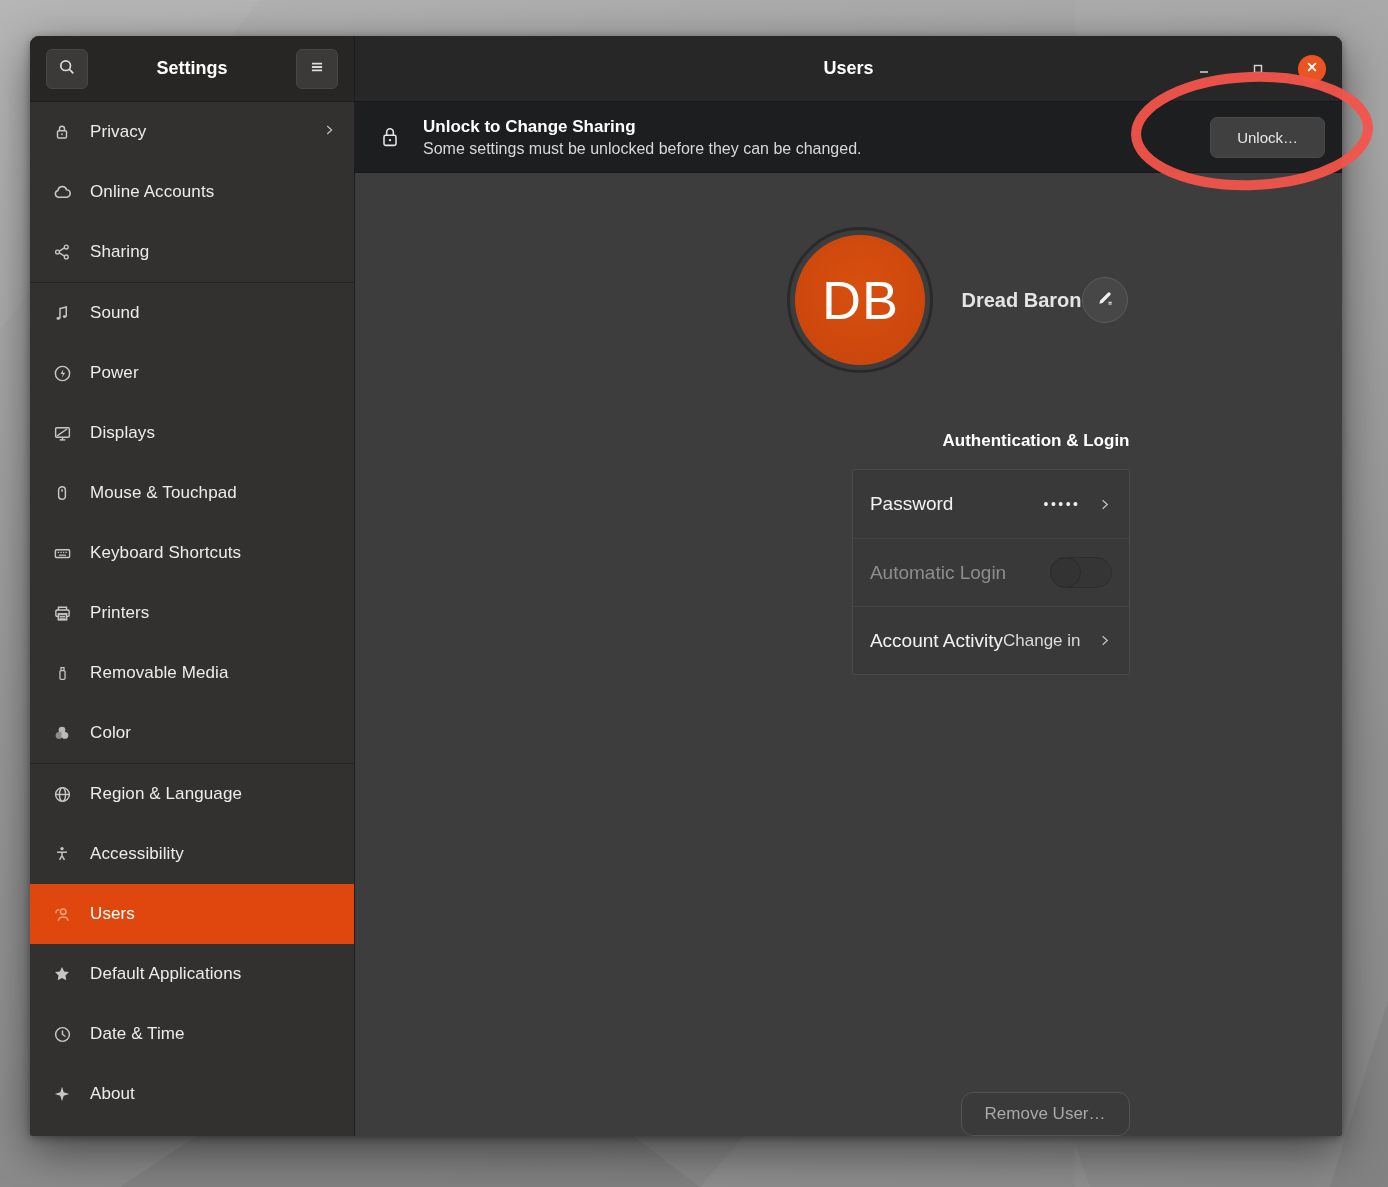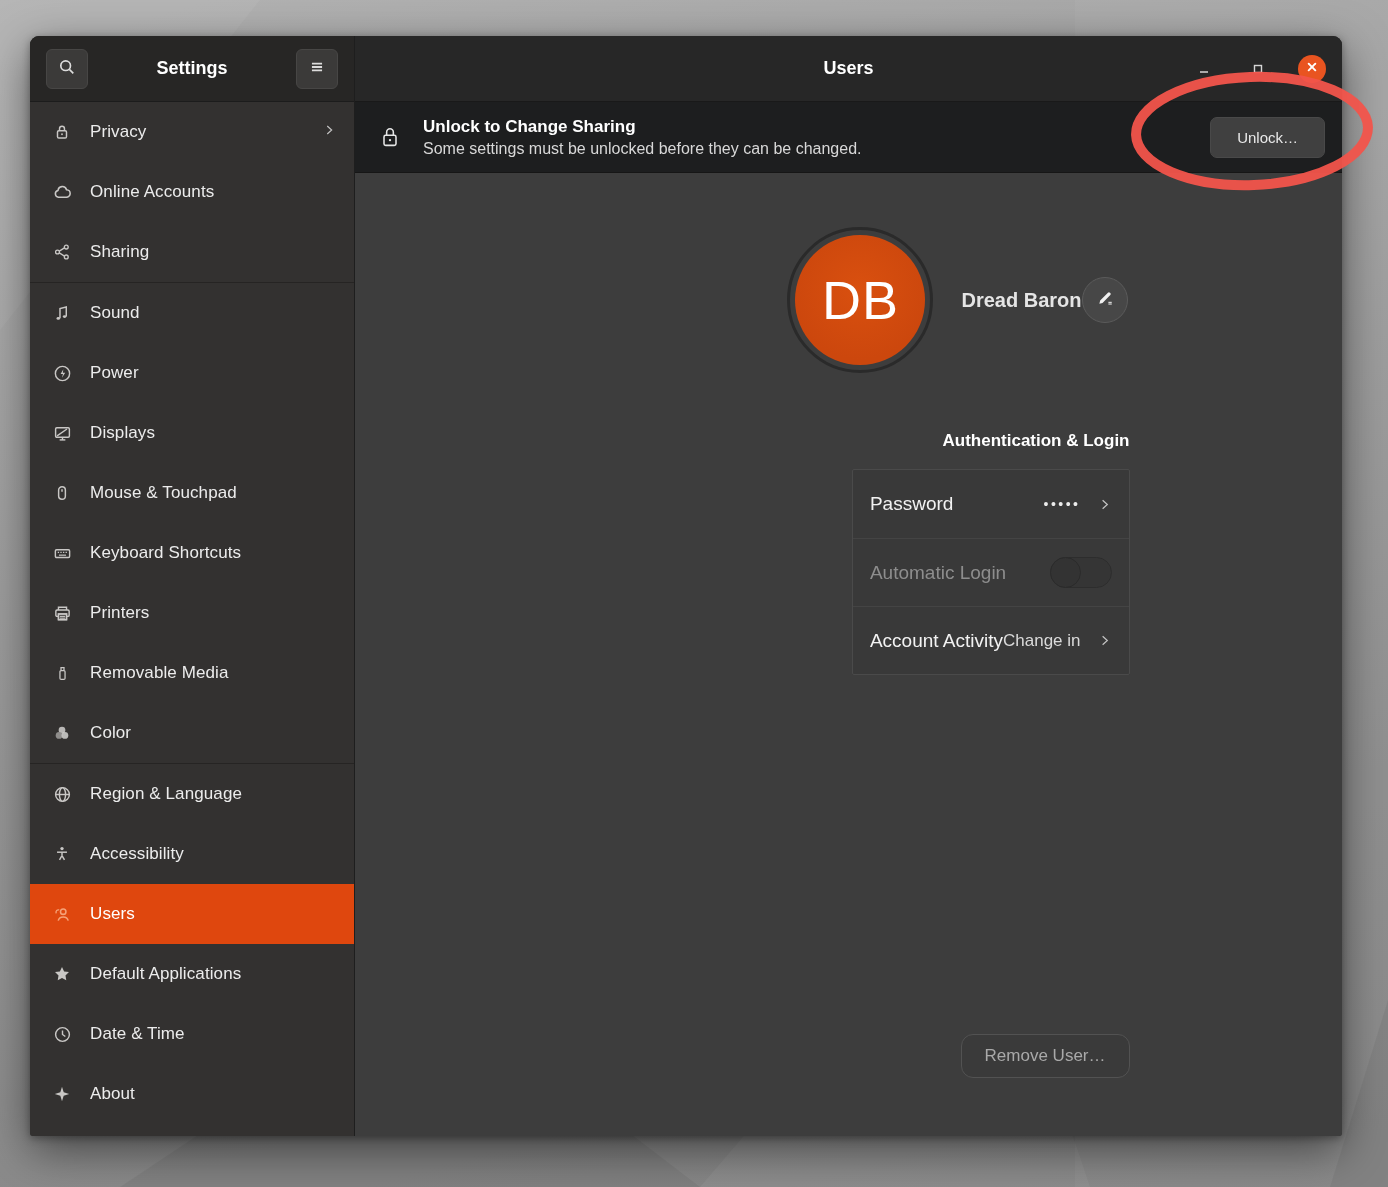--- a/index.html
+++ b/index.html
@@ -103,21 +103,21 @@
     width:62px; height:31px; border-radius:16px; background:#353535; border:1px solid #2b2b2b;
     position:relative; opacity:.8; cursor:pointer;
   }
   .knob {
     position:absolute; left:-1px; top:-1px; width:31px; height:31px; border-radius:50%;
     background:#323232; border:1px solid #282828;
   }
 
   .spacer { flex:1; }
   .remove-btn {
-    align-self:flex-end; margin-bottom:58px; background:#3a3a3a; border:1px solid #525252;
+    align-self:flex-end; background:#3a3a3a; border:1px solid #525252;
     color:#a9a9a9; font-size:17px; font-family:inherit; padding:11px 23px; border-radius:12px; cursor:pointer;
   }
 
   
   .annotation { position:absolute; inset:0; pointer-events:none; }
 </style>
 </head>
 <body>
 
 <svg class="bg-shapes" width="1388" height="1187">

